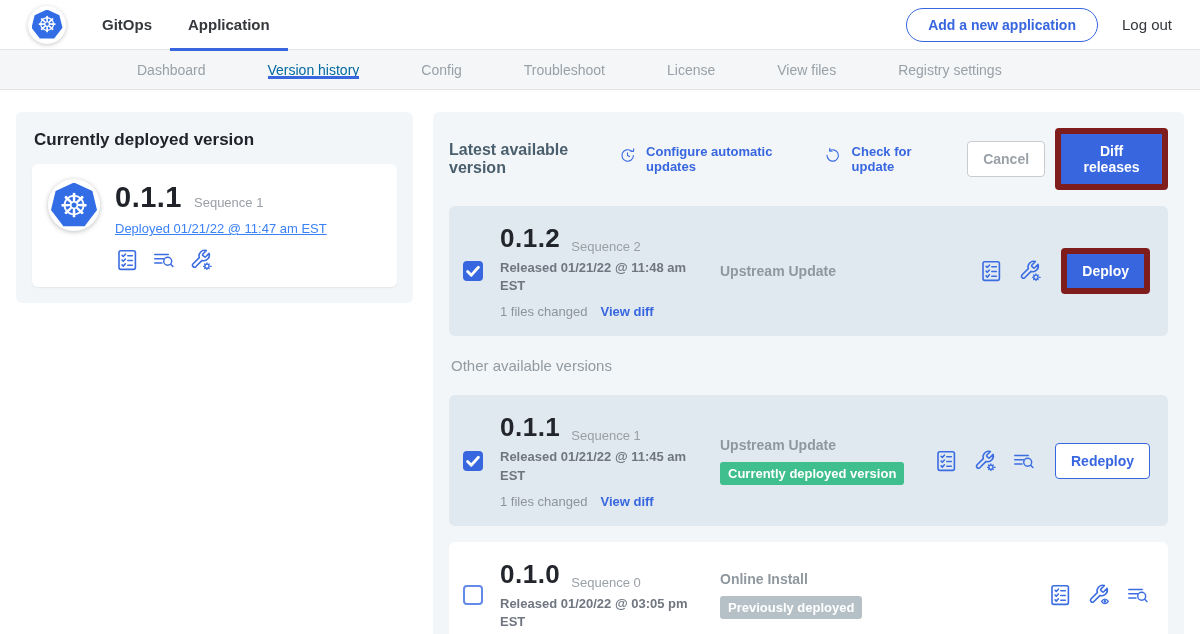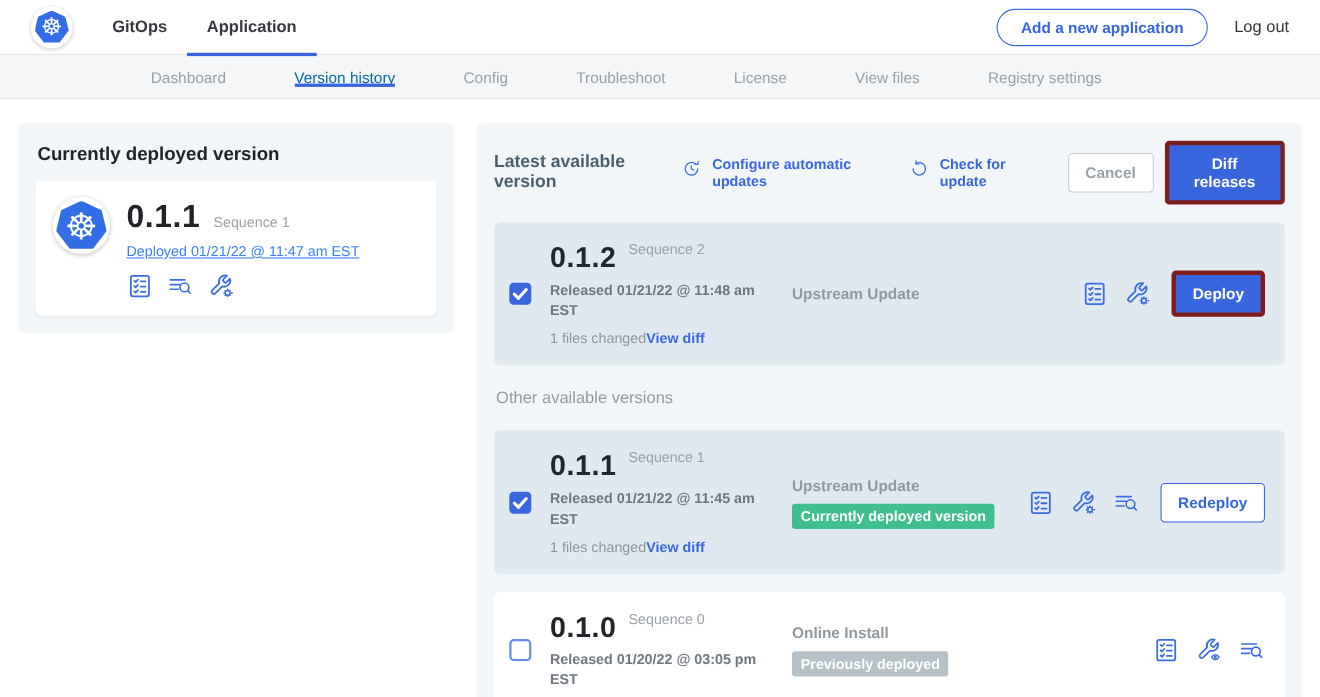--- a/index.html
+++ b/index.html
@@ -60,39 +60,39 @@
   .available { flex:1; background:#f3f6f8; border-radius:6px; padding:16px 16px 18px; }
   .avail-header { display:flex; align-items:center; margin-bottom:16px; }
   .avail-title { font-size:16px; font-weight:700; color:#4a5f6d; margin-right:16px; }
   .link-btn { display:inline-flex; align-items:center; gap:7px; color:#3866df;
     font-size:13px; font-weight:700; margin-right:26px; }
   .link-btn svg { width:17px; height:17px; }
   .btn { font-family:"Liberation Sans",sans-serif; font-size:14px; font-weight:700;
     border-radius:4px; padding:9px 15px; }
   .btn-cancel { background:#fff; border:1px solid #c8ccd0; color:#9aa1a8; margin-left:auto;
     margin-right:10px; }
-  .btn-primary { background:#3866df; border:4px solid #7f1d1d; color:#fff; }
+  .btn-primary { background:#3866df; border:6px solid #7f1d1d; color:#fff; }
   .btn-outline { background:#fff; border:1px solid #3866df; color:#3866df; }
 
   .other-title { font-size:15px; color:#929ba2; margin:21px 0 21px 2px; }
 
   
   .vrow { display:flex; align-items:center; background:#fff; border-radius:6px;
     padding:0 18px 0 14px; }
   .vrow.sel { background:#e0e9f0; }
   .chk { width:20px; height:20px; border-radius:4px; flex:0 0 auto; display:inline-flex; }
   .chk.checked { background:#3866df; }
   .chk.unchecked { background:#fff; border:2px solid #638ae8; }
   .vcol { width:220px; flex:0 0 auto; margin-left:17px; padding:17px 0; }
-  .vline { display:flex; align-items:flex-start; gap:11px; }
+  .vline { display:flex; align-items:flex-end; gap:11px; }
   .vnum { font-size:26px; font-weight:700; color:#22262c; letter-spacing:.5px; }
   .vseq { font-size:13px; color:#9aa0a6; }
   .vreleased { width:200px; font-size:13px; font-weight:700; color:#6f7680;
     line-height:1.4; margin-top:5px; }
-  .vfiles { display:flex; font-size:13px; color:#8d949c; margin-top:9px; }
+  .vfiles { display:flex; gap:13px; font-size:13px; color:#8d949c; margin-top:9px; }
   .vdiff { color:#3866df; font-weight:700; }
   .scol { flex:1; }
   .vsource { font-size:14px; font-weight:700; color:#8f979f; }
   .badge { display:inline-block; margin-top:9px; font-size:13px; font-weight:700;
     color:#fff; padding:4px 8px; border-radius:3px; }
   .acol { display:flex; align-items:center; gap:15px; }
   .acol .btn { margin-left:4px; }
   .row-gap { margin-bottom:16px; }
 </style>
 </head>

